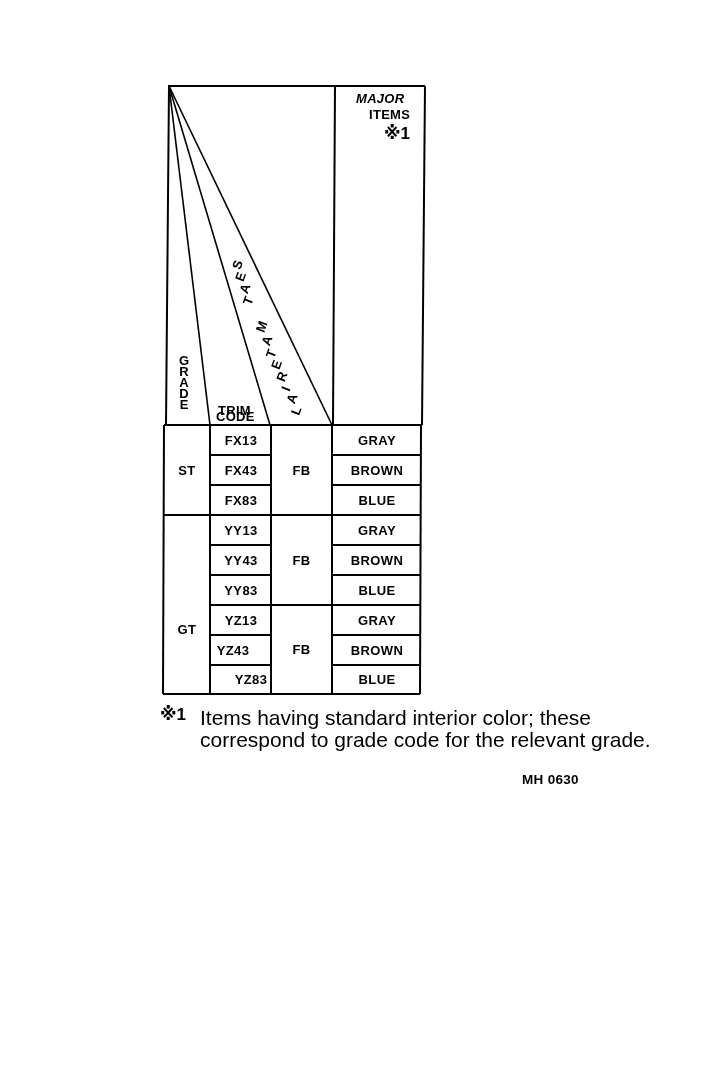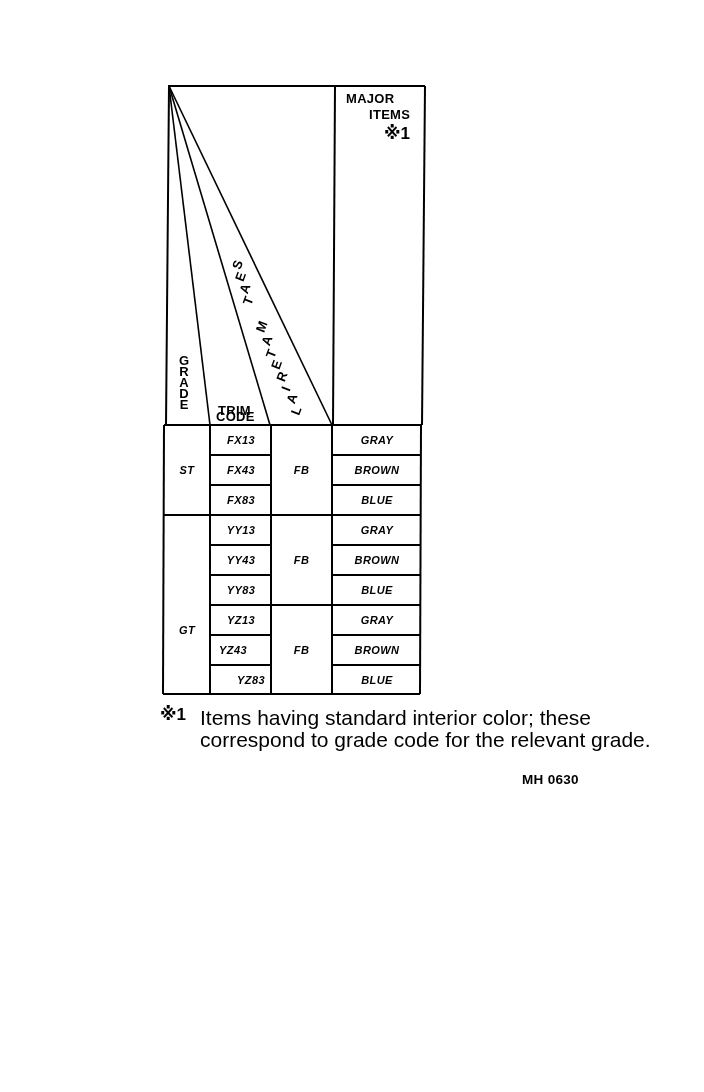--- a/index.html
+++ b/index.html
@@ -1,21 +1,21 @@
 <!DOCTYPE html>
 <html><head>
 <meta charset="utf-8">
 <style>
   html, body { margin:0; padding:0; background:#ffffff; }
   body { width:704px; height:1092px; position:relative; overflow:hidden;
          font-family:"Liberation Sans", "DejaVu Sans", sans-serif; color:#000; }
   svg.lines { position:absolute; left:0; top:0; }
   .lbl { position:absolute; font-weight:bold; font-size:13px; letter-spacing:0.3px; line-height:1; }
   .cell { position:absolute; display:flex; align-items:center; justify-content:center;
-          font-weight:bold; font-size:11px; letter-spacing:0.4px;font-style:italic; }
+          font-weight:bold; font-size:13px; letter-spacing:0.4px; }
   .vert { position:absolute; font-weight:bold; font-size:13px; line-height:11px;
           width:14px; text-align:center; }
   .vert span { display:block; }
   .note { position:absolute; font-size:21px; line-height:21px; font-family:"Liberation Sans", sans-serif; }
   .mark { position:absolute; font-weight:bold; font-size:17px; }
   .code { position:absolute; font-weight:bold; font-size:13.5px; letter-spacing:0.3px; }
 </style>
 </head>
 <body>
 
@@ -57,21 +57,21 @@
     <line x1="332" y1="485" x2="421" y2="485"></line>
     <line x1="332" y1="515" x2="421" y2="515"></line>
     <line x1="332" y1="545" x2="421" y2="545"></line>
     <line x1="332" y1="575" x2="421" y2="575"></line>
     <line x1="332" y1="605" x2="421" y2="605"></line>
     <line x1="332" y1="635" x2="421" y2="635"></line>
     <line x1="332" y1="665" x2="421" y2="665"></line>
   </g>
 </svg>
 
-<div class="lbl" style="left:346px;top:92px;">MAJOR</div>
+<div class="lbl" style="left:356px;top:92px;font-style:italic;">MAJOR</div>
 <div class="lbl" style="left:369px;top:108px;">ITEMS</div>
 <div class="mark" style="left:384px;top:123px;">※1</div>
 
 <div class="vert" style="left:177px;top:355px;">
   <span>G</span>
     <span>R</span>
     <span>A</span>
     <span>D</span>
     <span>E</span>
 </div>

